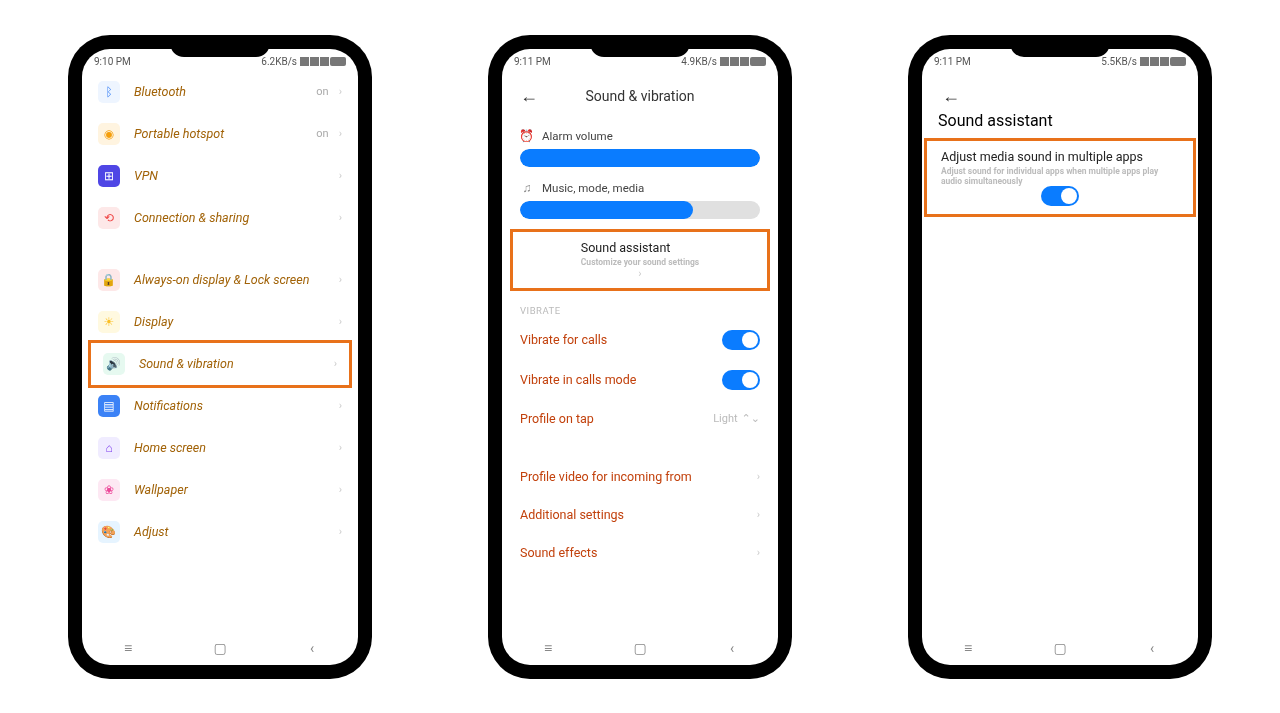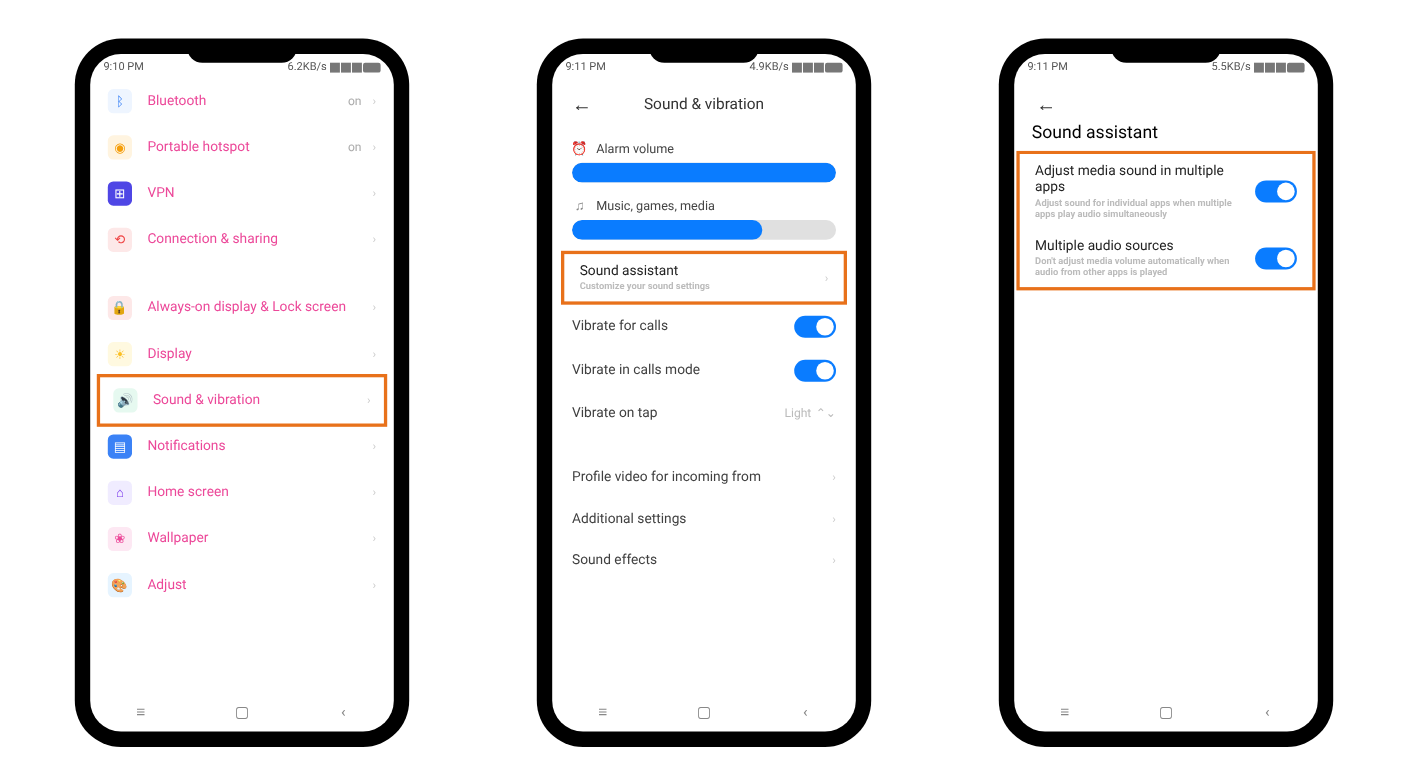--- a/index.html
+++ b/index.html
@@ -107,21 +107,22 @@
     align-items: center;
     justify-content: center;
     margin-right: 14px;
     flex-shrink: 0;
     font-size: 12px;
     color: #fff;
   }
   .row .label {
     flex: 1;
     font-size: 12.5px;
-    color: #ec4899;
+    color: #a16207;
+    font-style: italic;
   }
   .row .value {
     font-size: 11px;
     color: #aaa;
     margin-right: 10px;
   }
   .chevron {
     color: #ccc;
     font-size: 11px;
   }
@@ -208,24 +209,25 @@
   }
   .row-simple {
     display: flex;
     align-items: center;
     justify-content: space-between;
     padding: 10px 14px;
     min-height: 38px;
   }
   .row-simple .label {
     font-size: 12.5px;
-    color: #404040;
+    color: #c2410c;
   }
   .double-row {
     padding: 8px 14px;
+    flex-direction: column;
   }
   .double-row .label {
     font-size: 12.5px;
     color: #222;
   }
   .double-row .sub {
     font-size: 8.5px;
     color: #bbb;
     margin-top: 2px;
     line-height: 1.2;
@@ -346,48 +348,49 @@
           <span class="slider-icon">⏰</span>
           <span>Alarm volume</span>
         </div>
         <div class="slider-track">
           <div class="slider-fill" style="width:100%"></div>
         </div>
       </div>
       <div class="slider-row">
         <div class="slider-label">
           <span class="slider-icon">♫</span>
-          <span>Music, games, media</span>
+          <span>Music, mode, media</span>
         </div>
         <div class="slider-track">
           <div class="slider-fill" style="width:72%"></div>
         </div>
       </div>
 
       <div class="highlight-wide" style="margin:4px 4px 0 4px;">
         <div class="double-row double-row-flex">
           <div>
             <div class="label">Sound assistant</div>
             <div class="sub">Customize your sound settings</div>
           </div>
           <span class="chevron">›</span>
         </div>
       </div>
 
+      <div class="section-label">VIBRATE</div>
 
       <div class="row-simple">
         <span class="label">Vibrate for calls</span>
         <div class="toggle"></div>
       </div>
       <div class="row-simple">
         <span class="label">Vibrate in calls mode</span>
         <div class="toggle"></div>
       </div>
       <div class="row-simple">
-        <span class="label">Vibrate on tap</span>
+        <span class="label">Profile on tap</span>
         <span style="font-size:11px;color:#bbb;display:flex;align-items:center;gap:4px">
           <span>Light</span>
           <span>⌃⌄</span>
         </span>
       </div>
 
       <div class="spacer"></div>
 
       <div class="row-simple">
         <span class="label">Profile video for incoming from</span>
@@ -430,27 +433,20 @@
     </div>
     <div class="content" style="padding:0">
       <div class="highlight-wide" style="margin:0 2px;">
         <div class="double-row double-row-flex">
           <div style="flex:1;padding-right:10px">
             <div class="label">Adjust media sound in multiple apps</div>
             <div class="sub">Adjust sound for individual apps when multiple apps play audio simultaneously</div>
           </div>
           <div class="toggle"></div>
         </div>
-        <div class="double-row double-row-flex">
-          <div style="flex:1;padding-right:10px">
-            <div class="label">Multiple audio sources</div>
-            <div class="sub">Don't adjust media volume automatically when audio from other apps is played</div>
-          </div>
-          <div class="toggle"></div>
-        </div>
       </div>
     </div>
     <div class="nav-bar">
       <div class="nav-btn">≡</div>
       <div class="nav-btn">▢</div>
       <div class="nav-btn">‹</div>
     </div>
   </div>
 </div>
 

